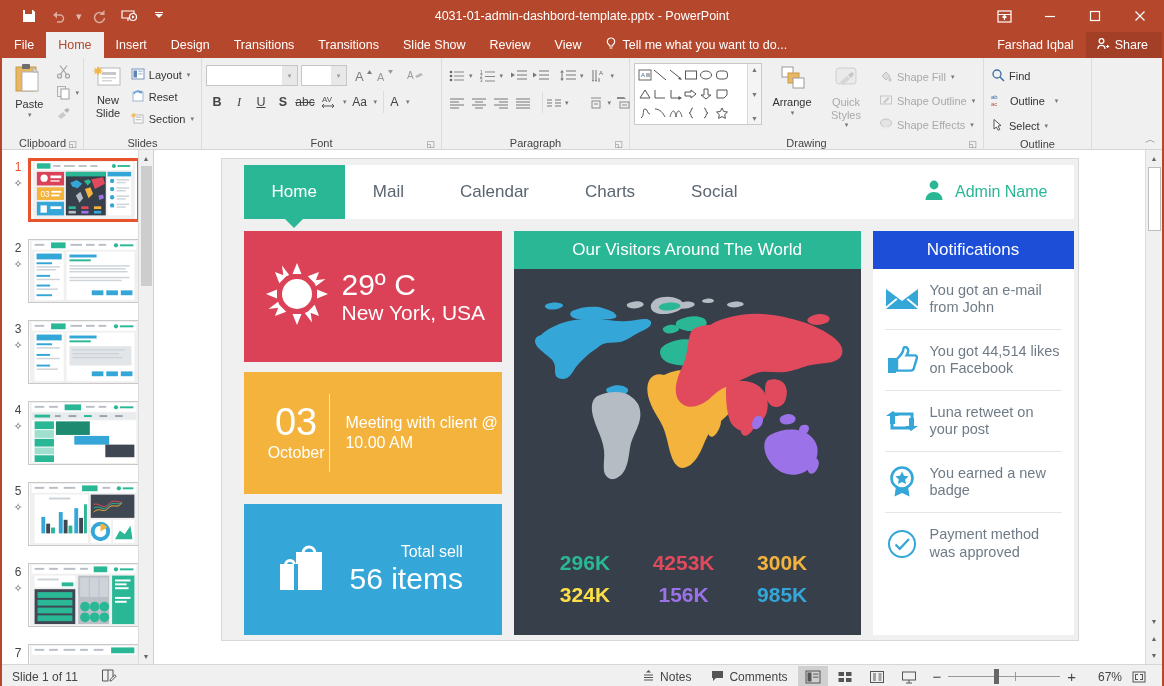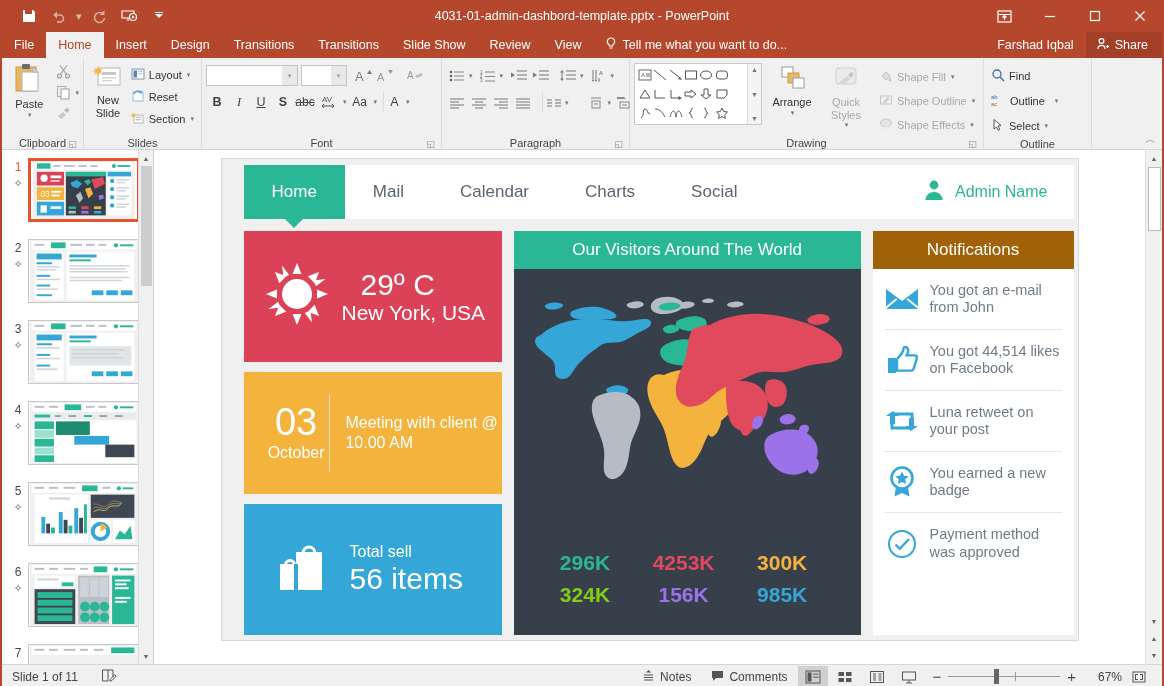--- a/index.html
+++ b/index.html
@@ -188,53 +188,53 @@
   }
   .dash {
     display: flex; gap: 12px; padding: 12px 0 0 0; height: 416px;
   }
   .colL { width: 262px; display: flex; flex-direction: column; gap: 10px; }
   .card { color: #fff; }
   .weather {
     background: #dc4257; height: 134px; display: flex; align-items: center; gap: 14px; padding-left: 22px;
   }
   .weather .txt { line-height: 1.1; }
-  .weather .temp { font-size: 30px; font-weight: 300; margin-left: 19px; }
+  .weather .temp { font-size: 30px; font-weight: 300; }
   .weather .loc { font-size: 21px; }
   .meeting {
     background: #f3b33d; height: 126px; display: flex; align-items: center; padding-left: 22px;
   }
   .meeting .daywrap { width: 88px; text-align: center; }
   .meeting .day { font-size: 38px; font-weight: 300; line-height: 1; }
   .meeting .mon { font-size: 16px; margin-top: 3px; }
   .meeting .divider { width: 1px; height: 78px; background: rgba(255,255,255,.65); margin: 0 16px 0 2px; }
   .meeting .note { font-size: 16px; line-height: 1.25; }
   .sell {
     background: #34a6d8; height: 134px; display: flex; align-items: center; gap: 18px; padding-left: 26px;
   }
-  .sell .txt { text-align: left; line-height: 1.15; }
+  .sell .txt { text-align: right; line-height: 1.15; }
   .sell .lbl { font-size: 16px; }
   .sell .val { font-size: 30px; }
 
   .colM { width: 352px; display: flex; flex-direction: column; }
   .mapheader {
     background: #2ab795; height: 38px; display: flex; align-items: center; justify-content: center;
     color: #fff; font-size: 17px;
   }
   .mapbody { background: #373f4a; flex: 1; position: relative; }
   .mapsvg { position: absolute; left: 0; top: 6px; width: 352px; height: 220px; }
   .stats {
     position: absolute; left: 0; right: 7px; bottom: 28px; display: grid;
     grid-template-columns: repeat(3, 1fr); row-gap: 8px; padding: 0 22px;
     font-size: 21px; font-weight: bold; text-align: center;
   }
 
   .colR { width: 204px; background: #fff; display: flex; flex-direction: column; }
   .notifhead {
-    background: #a16207; height: 38px; display: flex; align-items: center; justify-content: center;
+    background: #1d4ed8; height: 38px; display: flex; align-items: center; justify-content: center;
     color: #fff; font-size: 17px;
   }
   .notiflist { flex: 1; background: #fff; padding: 0 12px; }
   .notif {
     display: flex; align-items: center; gap: 11px; height: 61px;
     border-bottom: 1px solid #e6e6e6; color: #6f7b86; font-size: 14.5px; line-height: 1.2;
   }
   .notif:last-child { border-bottom: none; }
   .notif .ic { width: 34px; display: flex; align-items: center; justify-content: center; color: #34a6d8; flex: none; }
 
@@ -1253,21 +1253,21 @@
 
                   <g fill="#b5bcc4">
                     <path d="M215 28c5-2 11-2 14 0 2 2-1 3-5 4-5 1-10 0-11-2 0-1 1-2 2-2z"></path>
                     <path d="M192 24c4-1 8 0 8 2 0 1-3 2-6 2-4 0-6-1-6-2 0-1 2-2 4-2z"></path>
                   </g>
                 </svg>
                 <div class="stats">
                   <div style="color:#2ab795">296K</div>
                   <div style="color:#e04a5c">4253K</div>
                   <div style="color:#f3b33d">300K</div>
-                  <div style="color:#84cc16">324K</div>
+                  <div style="color:#fde047">324K</div>
                   <div style="color:#9b72e8">156K</div>
                   <div style="color:#34a6d8">985K</div>
                 </div>
               </div>
             </div>
 
             <div class="colR">
               <div class="notifhead">Notifications</div>
               <div class="notiflist">
 

